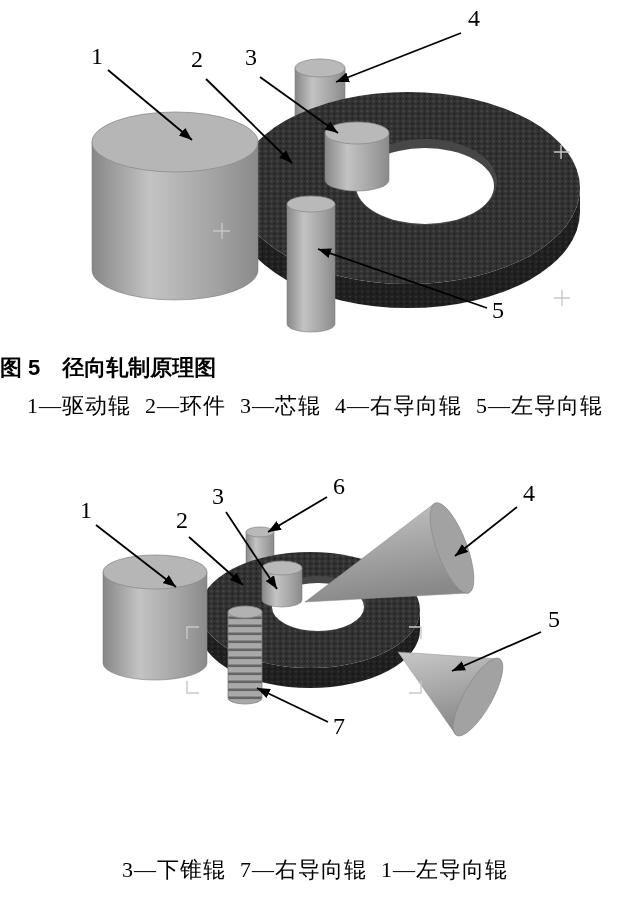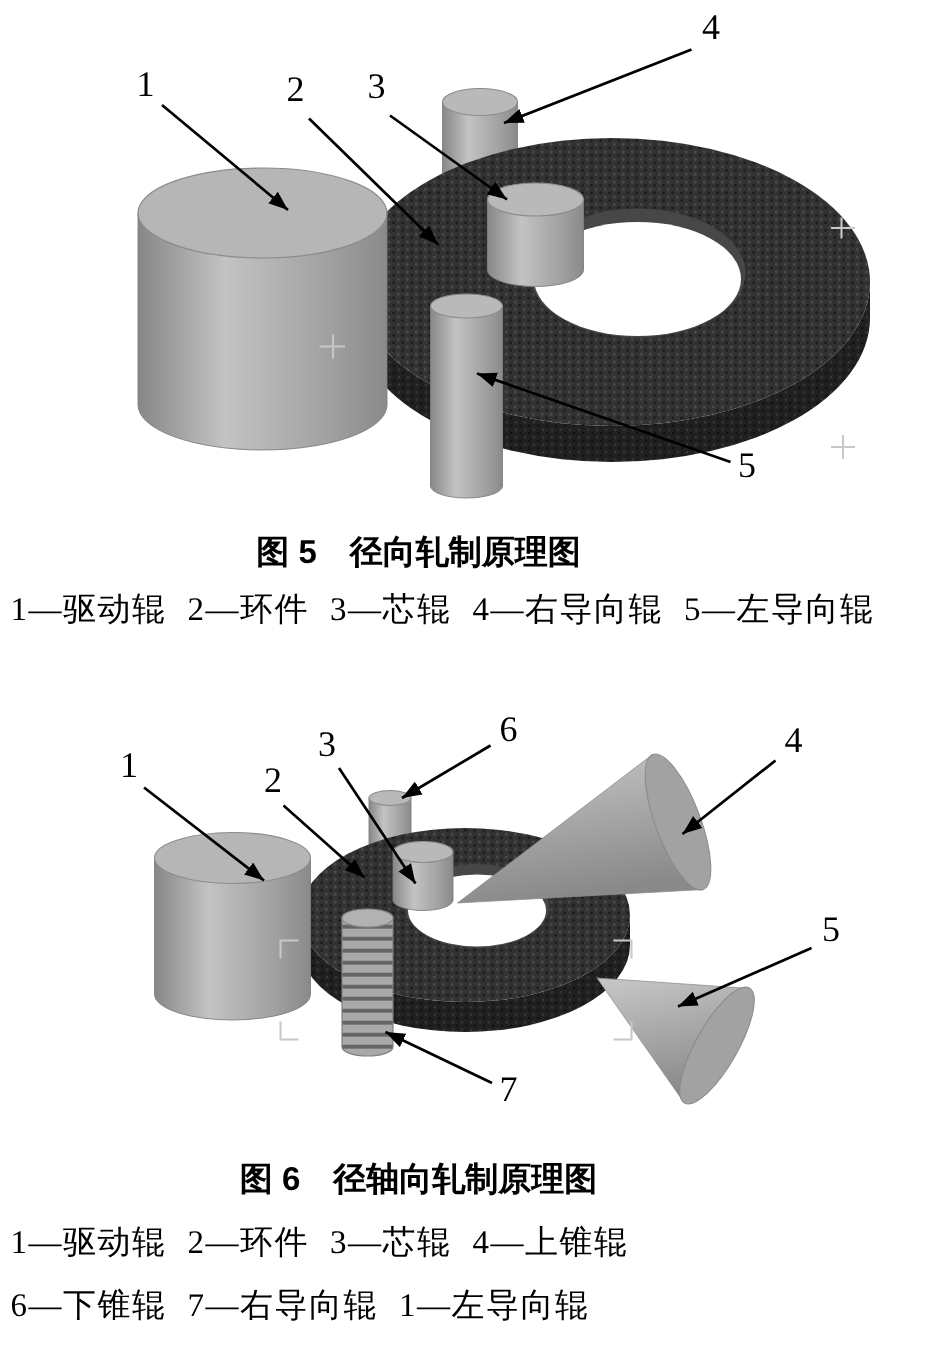--- a/index.html
+++ b/index.html
@@ -2,26 +2,26 @@
 <html><head>
 <meta charset="utf-8">
 <style>
   html,body{margin:0;padding:0;background:#ffffff;}
   .page{
     position:relative;width:630px;height:902px;background:#ffffff;
     font-family:"Liberation Serif","DejaVu Serif",serif;color:#000;overflow:hidden;
   }
   .diagram{position:absolute;left:0;display:block;}
   .caption{
-    position:absolute;left:0;width:558px;text-align:center;
+    position:absolute;left:0;width:558px;
     font-weight:bold;font-size:22px;line-height:28px;color:#000;
     font-family:"Liberation Sans","DejaVu Sans",sans-serif;
   }
   .legend{
-    position:absolute;left:0;width:630px;text-align:left;
+    position:absolute;left:0;width:630px;text-align:center;
     font-size:22px;line-height:28px;letter-spacing:1px;color:#000;
     font-family:"Liberation Serif","DejaVu Serif",serif;
   }
   .legend span{margin:0 7px;white-space:nowrap;}
   .callout{
     font-family:"Liberation Serif","DejaVu Serif",serif;
     font-size:24px;fill:#000;
   }
 </style>
 </head>
@@ -193,22 +193,18 @@
 
     <text class="callout" x="86" y="518" text-anchor="middle">1</text>
     <text class="callout" x="182" y="528" text-anchor="middle">2</text>
     <text class="callout" x="218" y="504" text-anchor="middle">3</text>
     <text class="callout" x="529" y="501" text-anchor="middle">4</text>
     <text class="callout" x="554" y="627" text-anchor="middle">5</text>
     <text class="callout" x="339" y="494" text-anchor="middle">6</text>
     <text class="callout" x="339" y="734" text-anchor="middle">7</text>
   </svg>
 
-  <div class="caption" style="top:772px">图 6　径轴向轧制原理图</div>
-
-  <div class="legend" style="top:814px">
-    <span>1—驱动辊</span><span>2—环件</span><span>3—芯辊</span><span>4—上锥辊</span>
+
+  <div class="legend" style="top:856px">
+    <span>3—下锥辊</span><span>7—右导向辊</span><span>1—左导向辊</span>
   </div>
-  <div class="legend" style="top:856px">
-    <span>6—下锥辊</span><span>7—右导向辊</span><span>1—左导向辊</span>
-  </div>
 
 </div>
 
 </body></html>

